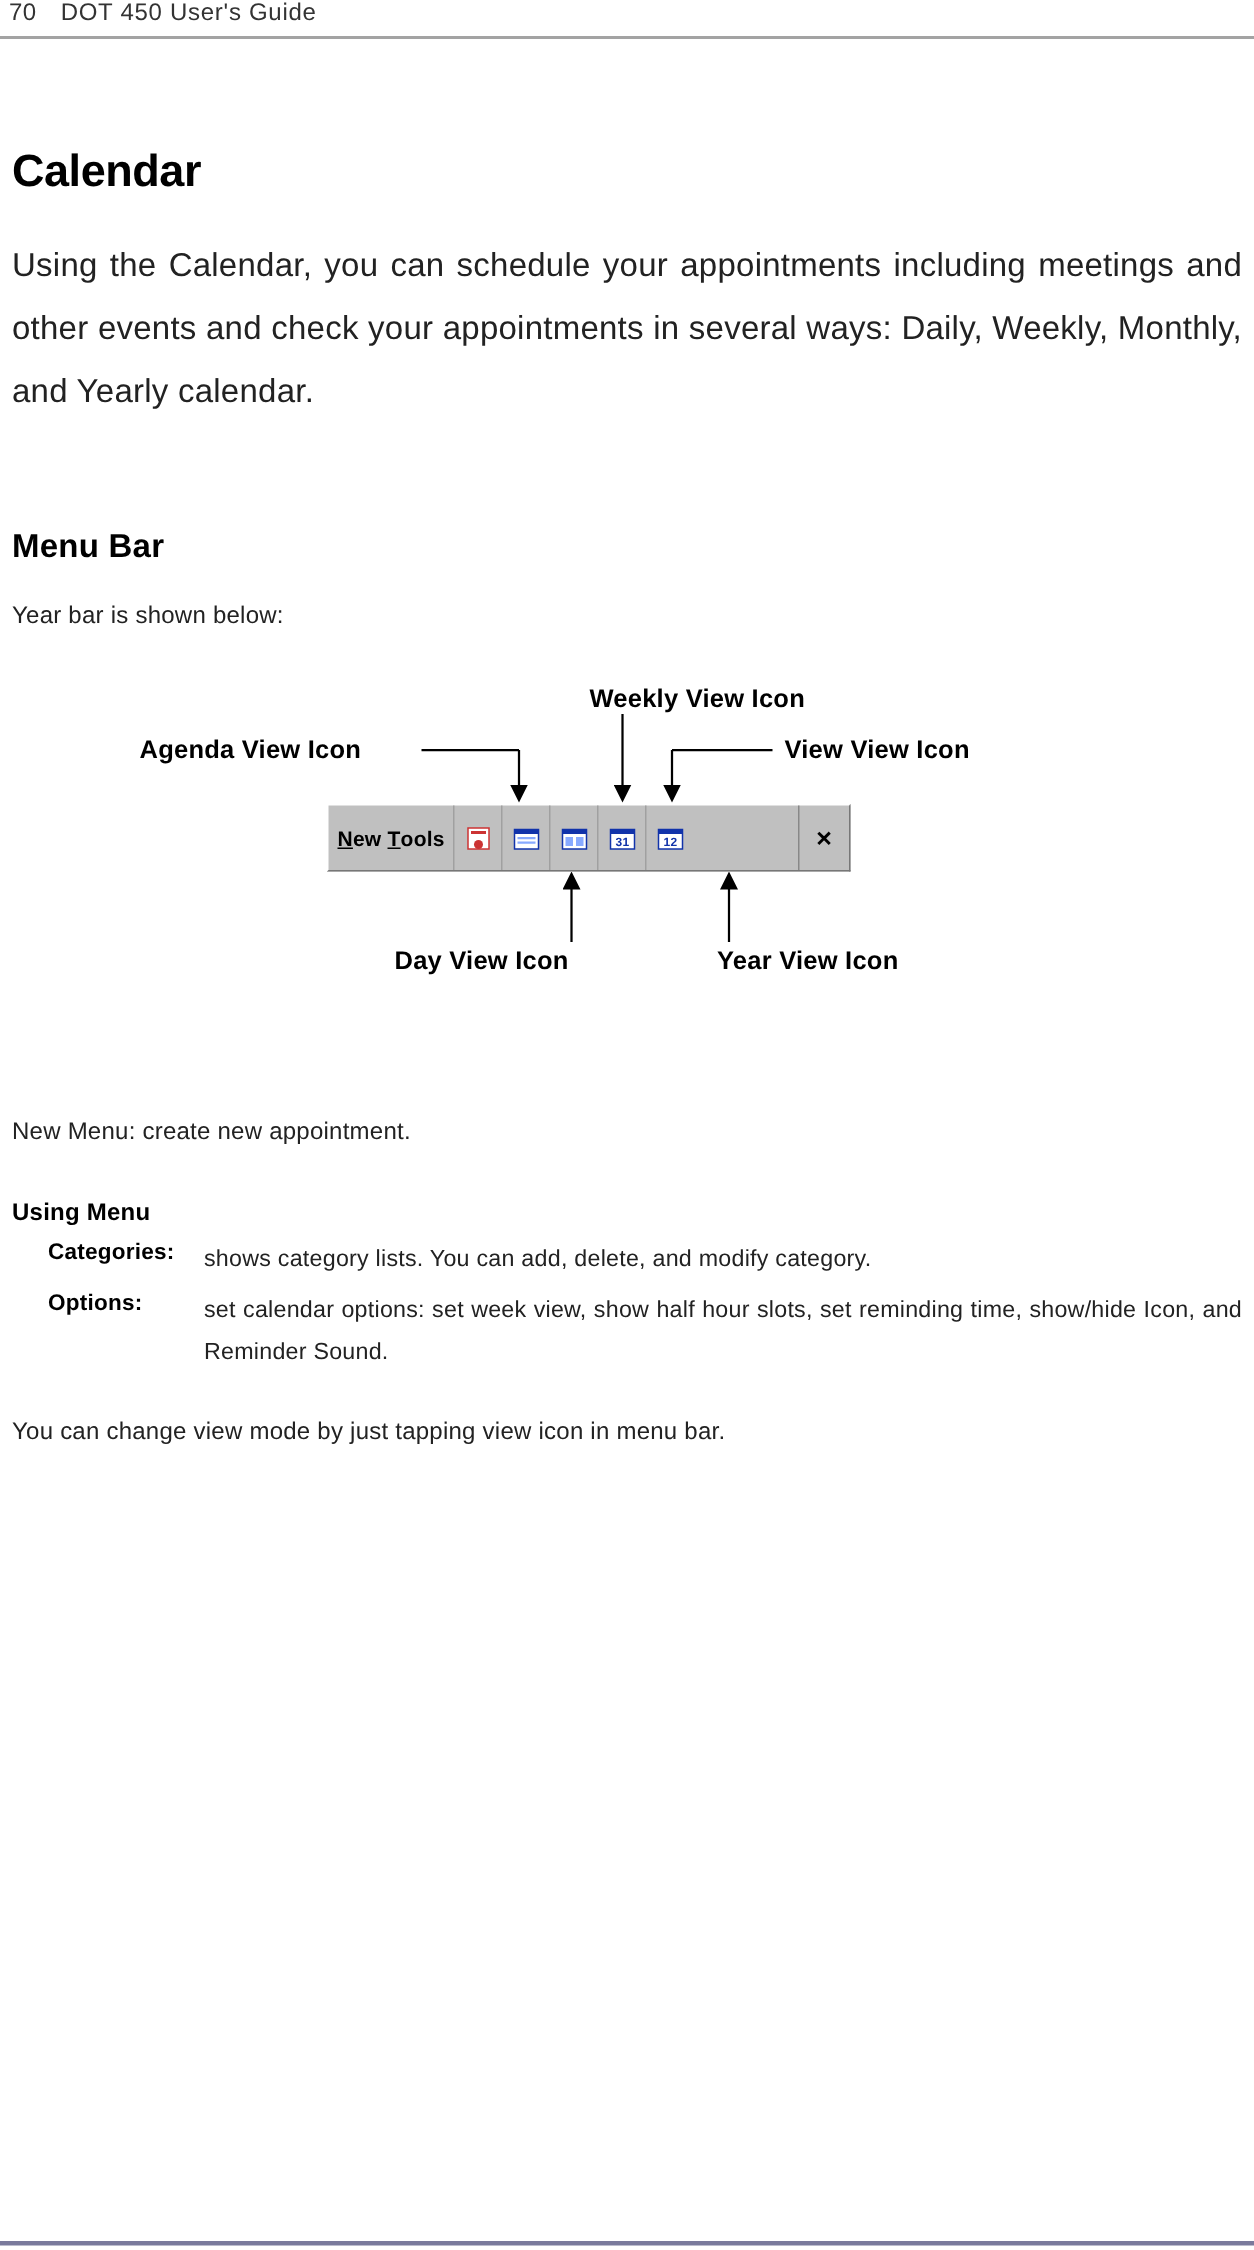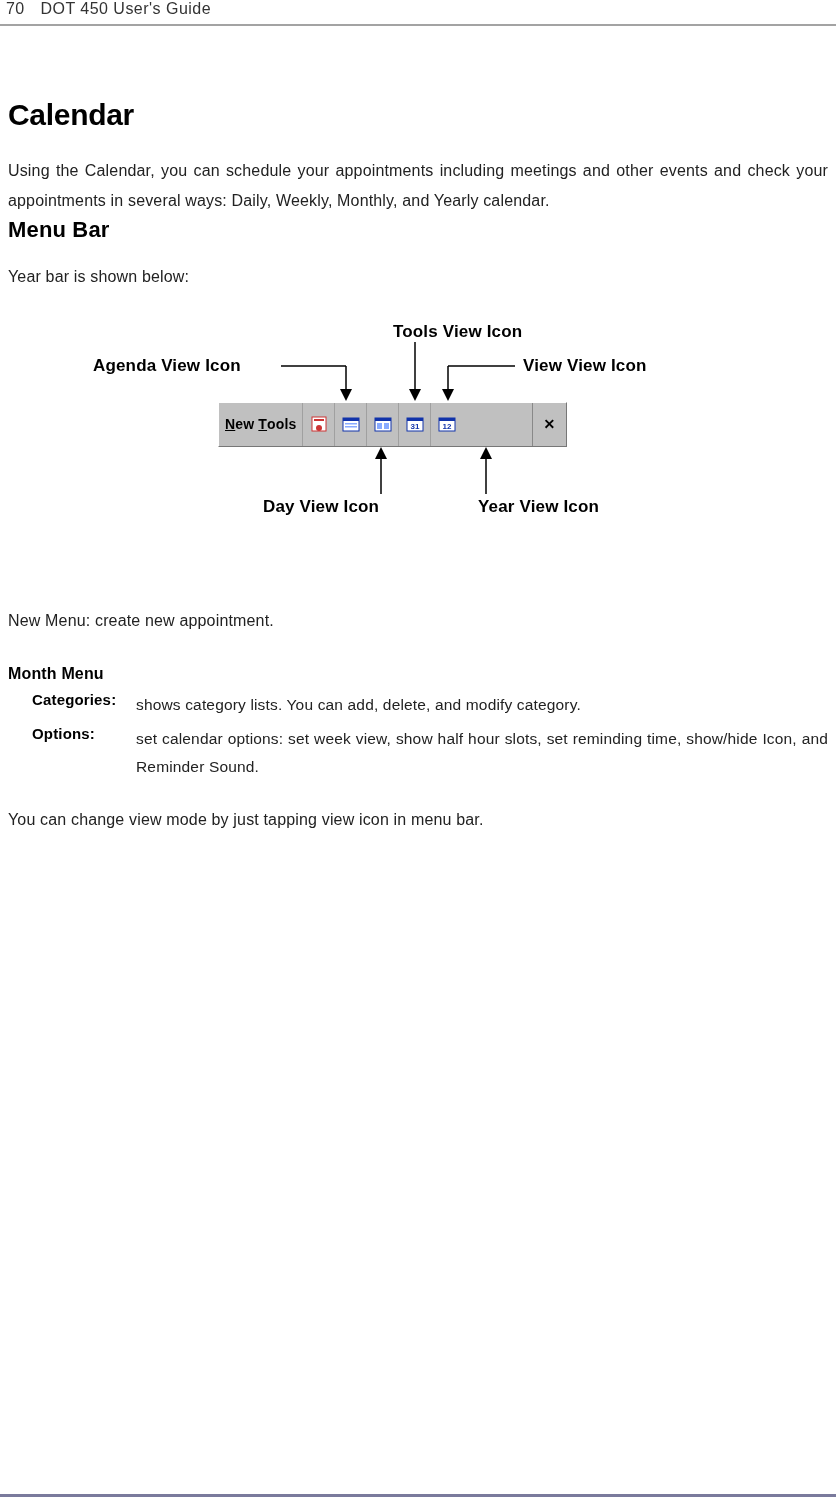--- a/index.html
+++ b/index.html
@@ -33,25 +33,26 @@
     }
     h1.section {
       font-size: 30px;
       font-weight: 700;
       margin-top: 60px;
       margin-bottom: 24px;
       color: #000;
       letter-spacing: -0.01em;
     }
     p.intro {
-      font-size: 16px;
+      font-size: 22px;
       line-height: 1.9;
       text-align: justify;
       text-justify: inter-word;
       color: #222;
+      margin-bottom: 70px;
     }
     h2.sub {
       font-size: 22px;
       font-weight: 700;
       margin-bottom: 20px;
       color: #000;
     }
     p.normal {
       font-size: 16px;
       line-height: 1.8;
@@ -196,21 +197,21 @@
       <line x1="258" y1="44" x2="258" y2="76" stroke="#000" stroke-width="1.5" marker-end="url(#ah)"></line>
 
       <line x1="427" y1="44" x2="360" y2="44" stroke="#000" stroke-width="1.5"></line>
       <line x1="360" y1="44" x2="360" y2="76" stroke="#000" stroke-width="1.5" marker-end="url(#ah)"></line>
 
       <line x1="293" y1="172" x2="293" y2="128" stroke="#000" stroke-width="1.5" marker-end="url(#ah)"></line>
 
       <line x1="398" y1="172" x2="398" y2="128" stroke="#000" stroke-width="1.5" marker-end="url(#ah)"></line>
     </svg>
 
-    <div class="label lbl-weekly">Tools View Icon</div>
+    <div class="label lbl-weekly">Weekly View Icon</div>
     <div class="label lbl-agenda">Agenda View Icon</div>
     <div class="label lbl-month">View View Icon</div>
     <div class="label lbl-day">Day View Icon</div>
     <div class="label lbl-year">Year View Icon</div>
 
     <div class="toolbar">
       <div class="menu-text">
         <span>N</span><b>ew</b>&nbsp;
         <span>T</span><b>ools</b>
       </div>
@@ -253,21 +254,21 @@
       </div>
       <div class="spacer"></div>
       <div class="close-btn">
         <span>✕</span>
       </div>
     </div>
   </div>
 
   <p class="normal">New Menu: create new appointment.</p>
 
-  <h3 class="tools">Month Menu</h3>
+  <h3 class="tools">Using Menu</h3>
 
   <div class="dl-row">
     <div class="dt">Categories:</div>
     <div class="dd">shows category lists. You can add, delete, and modify category.</div>
   </div>
   <div class="dl-row">
     <div class="dt">Options:</div>
     <div class="dd">set calendar options: set week view, show half hour slots, set reminding time, show/hide Icon, and Reminder Sound.</div>
   </div>
 

